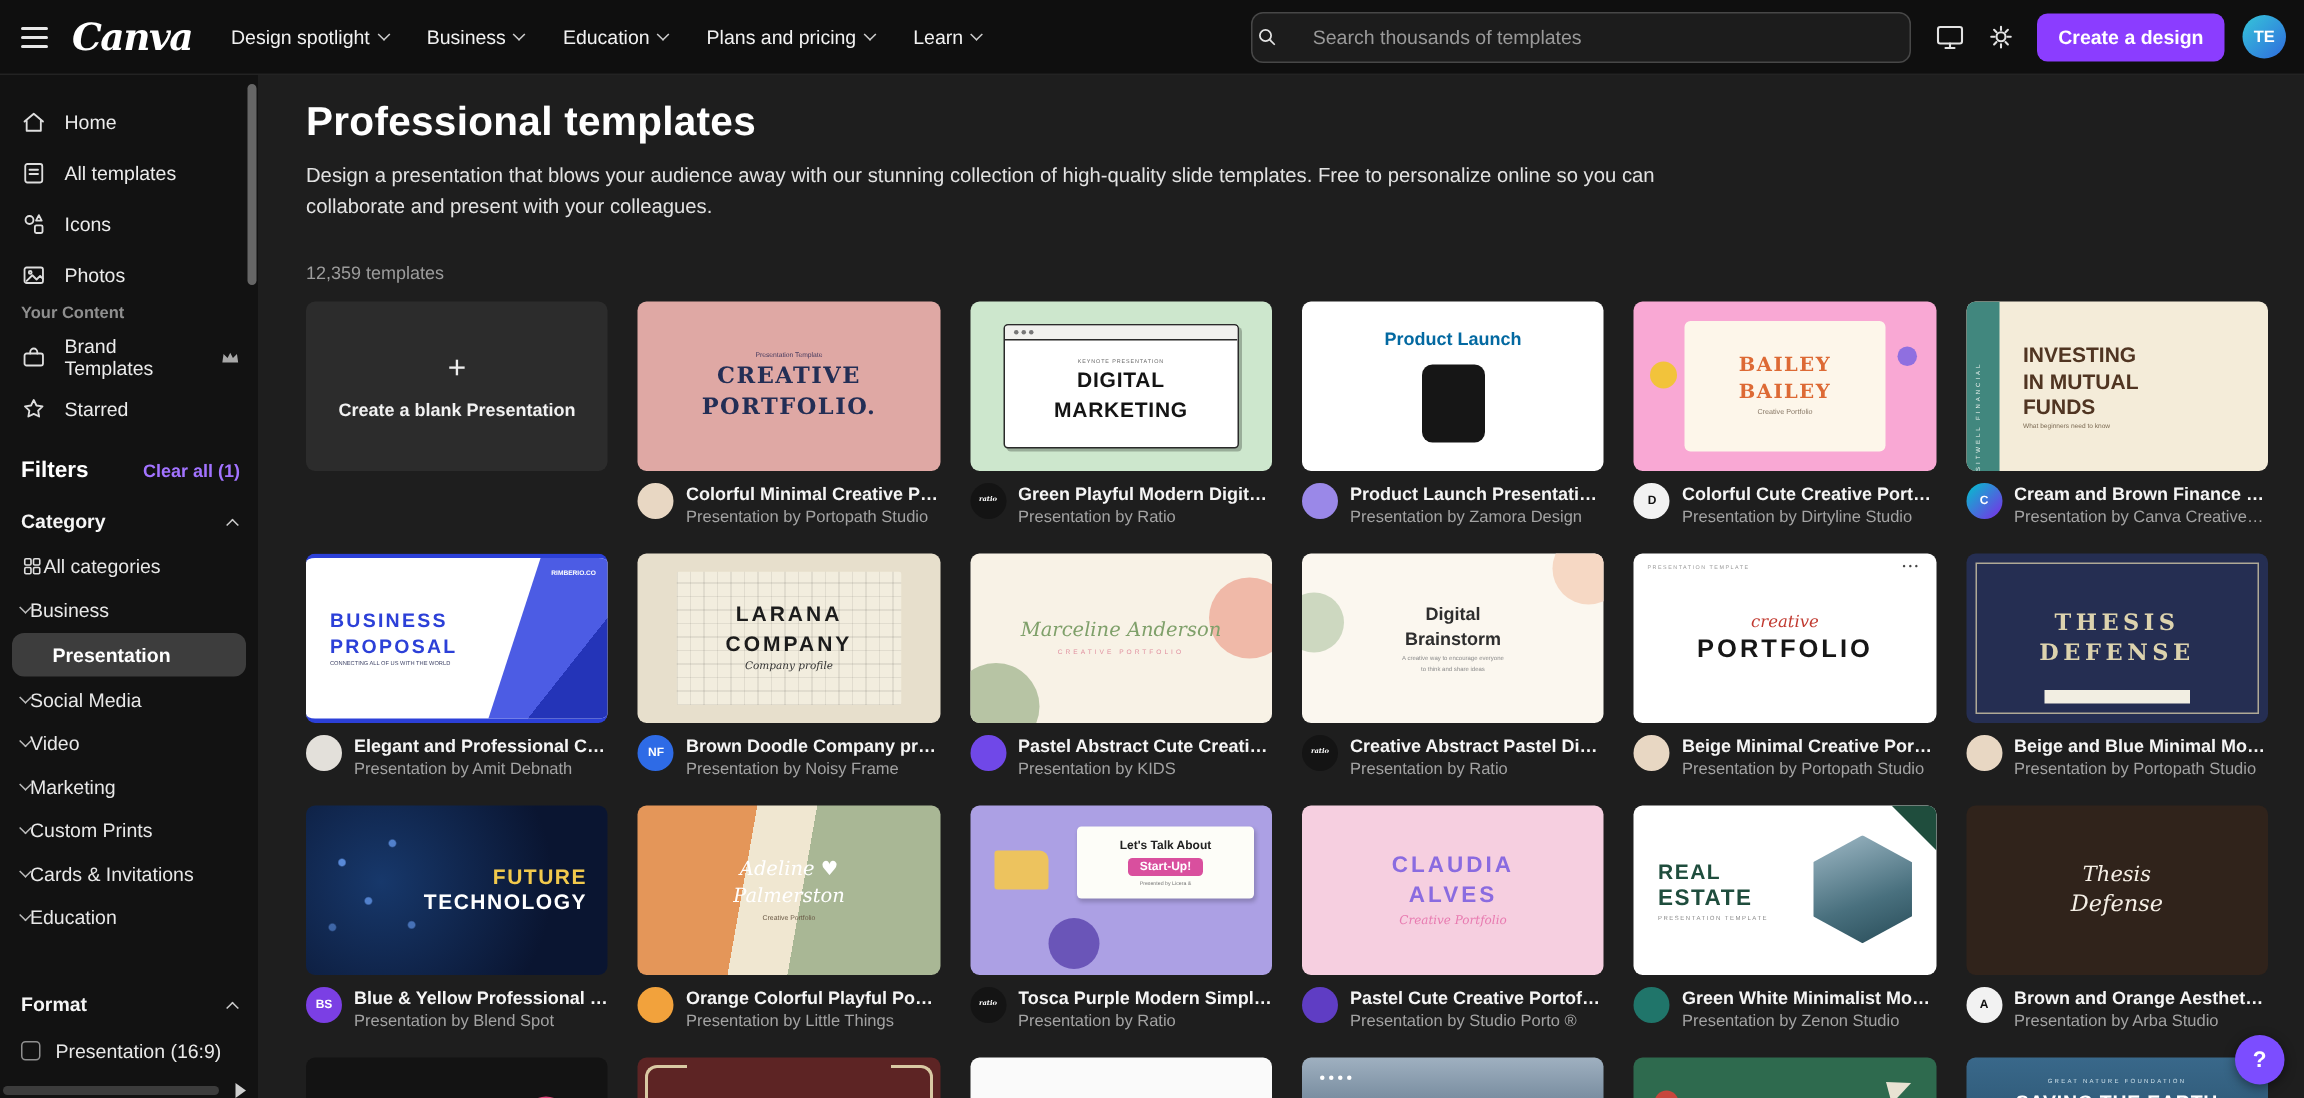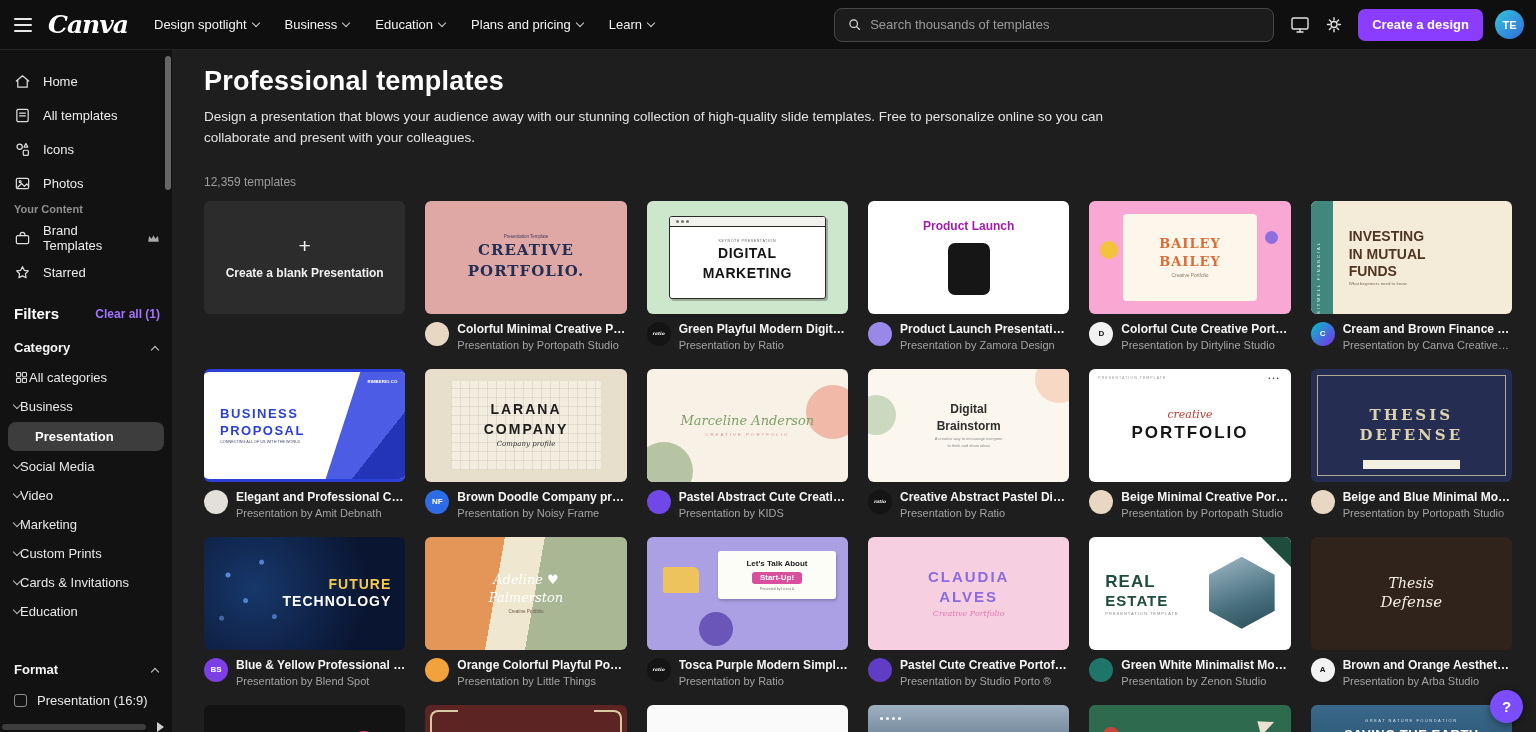--- a/index.html
+++ b/index.html
@@ -17,23 +17,23 @@
   .hamburger span{height:2px; background:#e8e8e8; border-radius:1px;}
   .logo{
     font-family:"DejaVu Serif",serif; font-style:italic; font-weight:700;
     font-size:25px; color:#fff; letter-spacing:-1px; margin-right:26px; cursor:pointer;
   }
   .topnav{display:flex; align-items:center; gap:26px;}
   .nav-item{display:flex; align-items:center; gap:6px; font-size:13px; font-weight:500; color:#f2f2f2; cursor:pointer; white-space:nowrap;}
   .chev{width:6px;height:6px;border-right:1.5px solid #cfcfcf;border-bottom:1.5px solid #cfcfcf;transform:rotate(45deg);display:inline-block;margin-top:-3px;}
   .chev-up{transform:rotate(-135deg);margin-top:4px;}
   .search{
-    margin-left:auto; display:flex; align-items:center; gap:8px;
+    margin-left:auto; display:flex; align-items:center; gap:23px;
     width:440px; height:34px; background:#1c1c1c; border:1px solid #474747;
-    border-radius:8px; padding:0 12px; margin-right:16px;
+    border-radius:8px; padding:0 2px; margin-right:16px;
   }
   .search input{
     flex:1; background:transparent; border:none; outline:none; color:#e8e8e8;
     font-size:13px; font-family:inherit;
   }
   .search input::placeholder{color:#9a9a9a;}
   .tb-icons{display:flex; align-items:center; gap:14px; margin-right:14px;}
   .tbi{width:20px;height:19px;stroke:#e3e3e3;fill:none;stroke-width:1.4;stroke-linecap:round;stroke-linejoin:round;cursor:pointer;}
   .create-btn{
     height:32px; padding:0 14px; border:none; border-radius:7px; background:#8b3dff;
@@ -360,21 +360,21 @@
       <div class="meta-text">
         <div class="card-title">Green Playful Modern Digital Mar...</div>
         <div class="card-author">Presentation by Ratio</div>
       </div>
     </div>
   </div>
 
   <div class="card">
     <div class="thumb v-product-launch" style="background: rgb(255, 255, 255);">
       <div class="thumb-inner">
-              <div class="tl tl-big" style="color: #a21caf; font-size: 12px;">Product Launch</div>
+              <div class="tl tl-big" style="color: #0369a1; font-size: 12px;">Product Launch</div>
             </div>
     </div>
     <div class="meta">
       <div class="avatar" style="background: rgb(154, 136, 232); color: rgb(255, 255, 255);"></div>
       <div class="meta-text">
         <div class="card-title">Product Launch Presentation Wit...</div>
         <div class="card-author">Presentation by Zamora Design</div>
       </div>
     </div>
   </div>
@@ -580,21 +580,21 @@
       <div class="meta-text">
         <div class="card-title">Pastel Cute Creative Portofolio Ki...</div>
         <div class="card-author">Presentation by Studio Porto ®</div>
       </div>
     </div>
   </div>
 
   <div class="card">
     <div class="thumb v-real-estate" style="background: rgb(255, 255, 255);">
       <div class="thumb-inner">
-              <div class="tl tl-big" style="color: rgb(31, 77, 61); font-size: 17px; letter-spacing: 1px;">REAL</div>
+              <div class="tl tl-big" style="color: rgb(31, 77, 61); font-size: 14px; letter-spacing: 1px;">REAL</div>
               <div class="tl tl-big" style="color: rgb(31, 77, 61); font-size: 15px; letter-spacing: 1px;">ESTATE</div>
               <div class="tl tl-tiny" style="color: rgb(138, 138, 138); font-size: 4px; letter-spacing: 1px;">PRESENTATION TEMPLATE</div>
             </div>
     </div>
     <div class="meta">
       <div class="avatar" style="background: rgb(32, 117, 106); color: rgb(255, 255, 255);"></div>
       <div class="meta-text">
         <div class="card-title">Green White Minimalist Modern ...</div>
         <div class="card-author">Presentation by Zenon Studio</div>
       </div>

